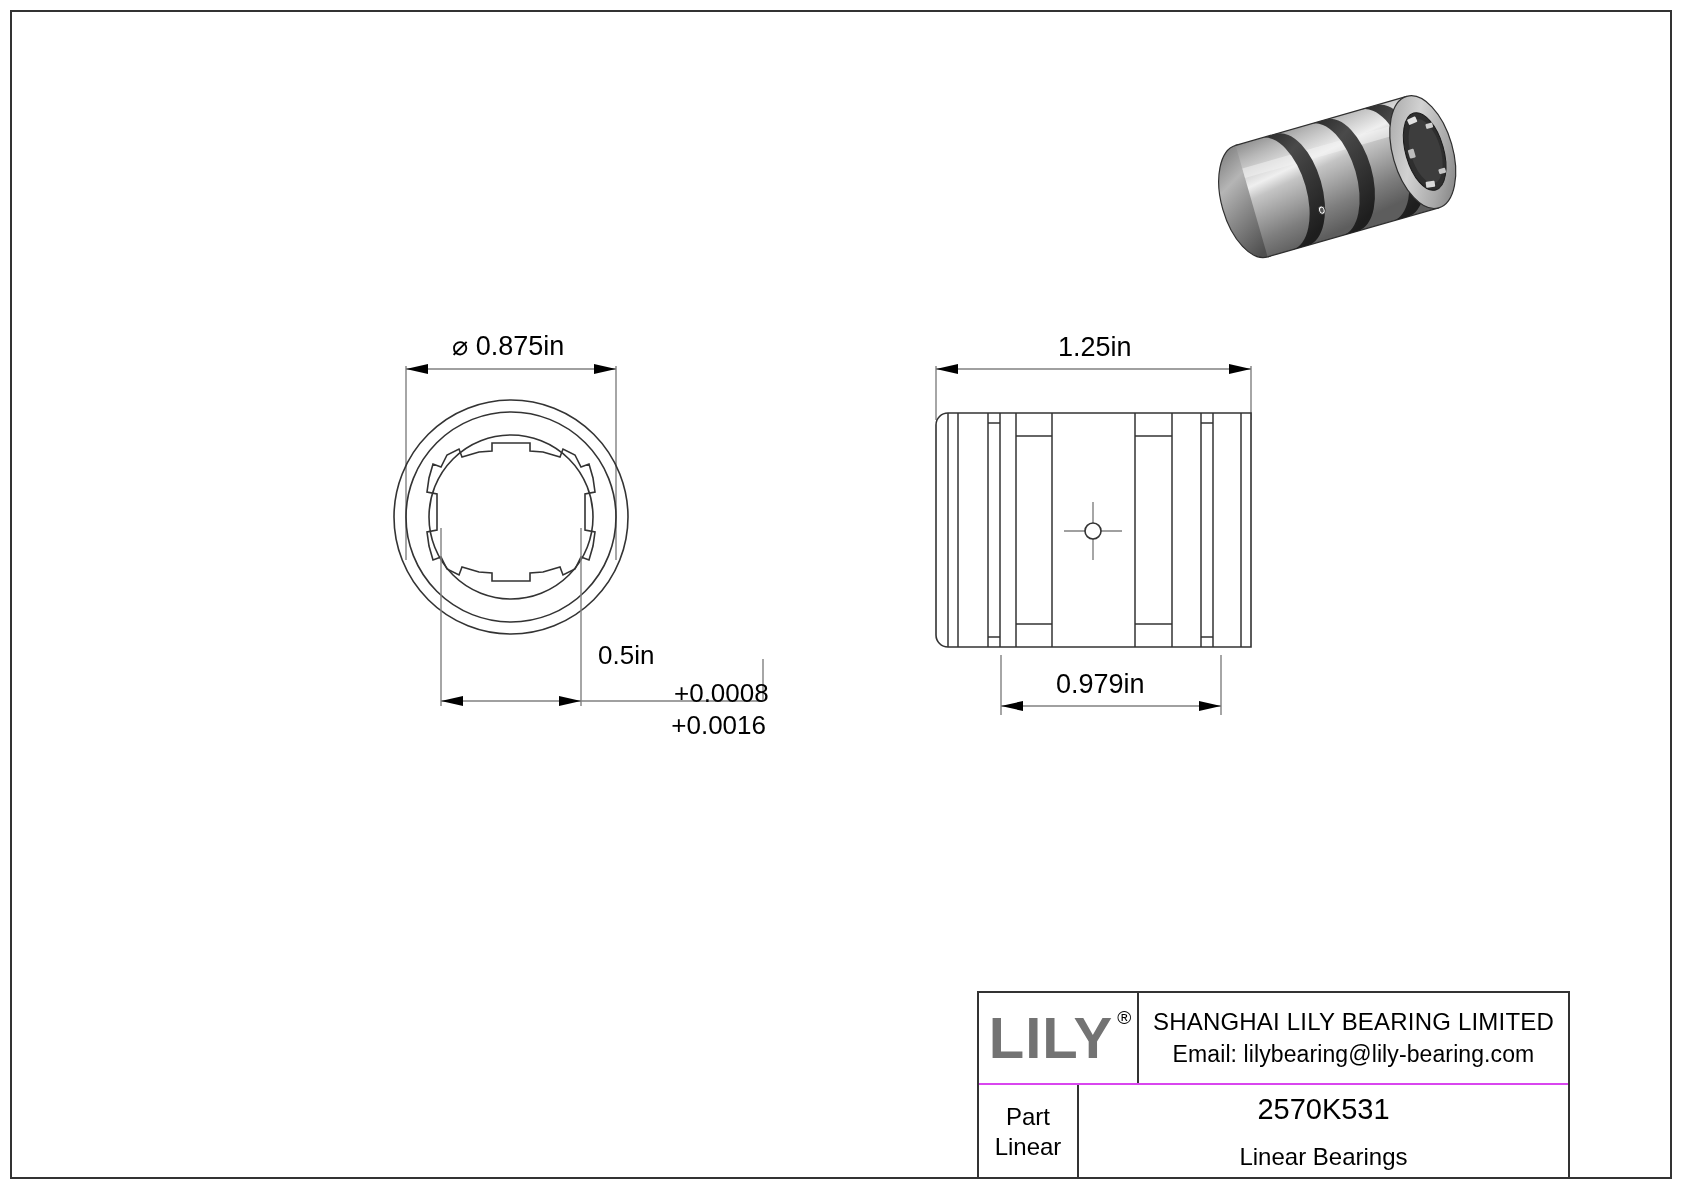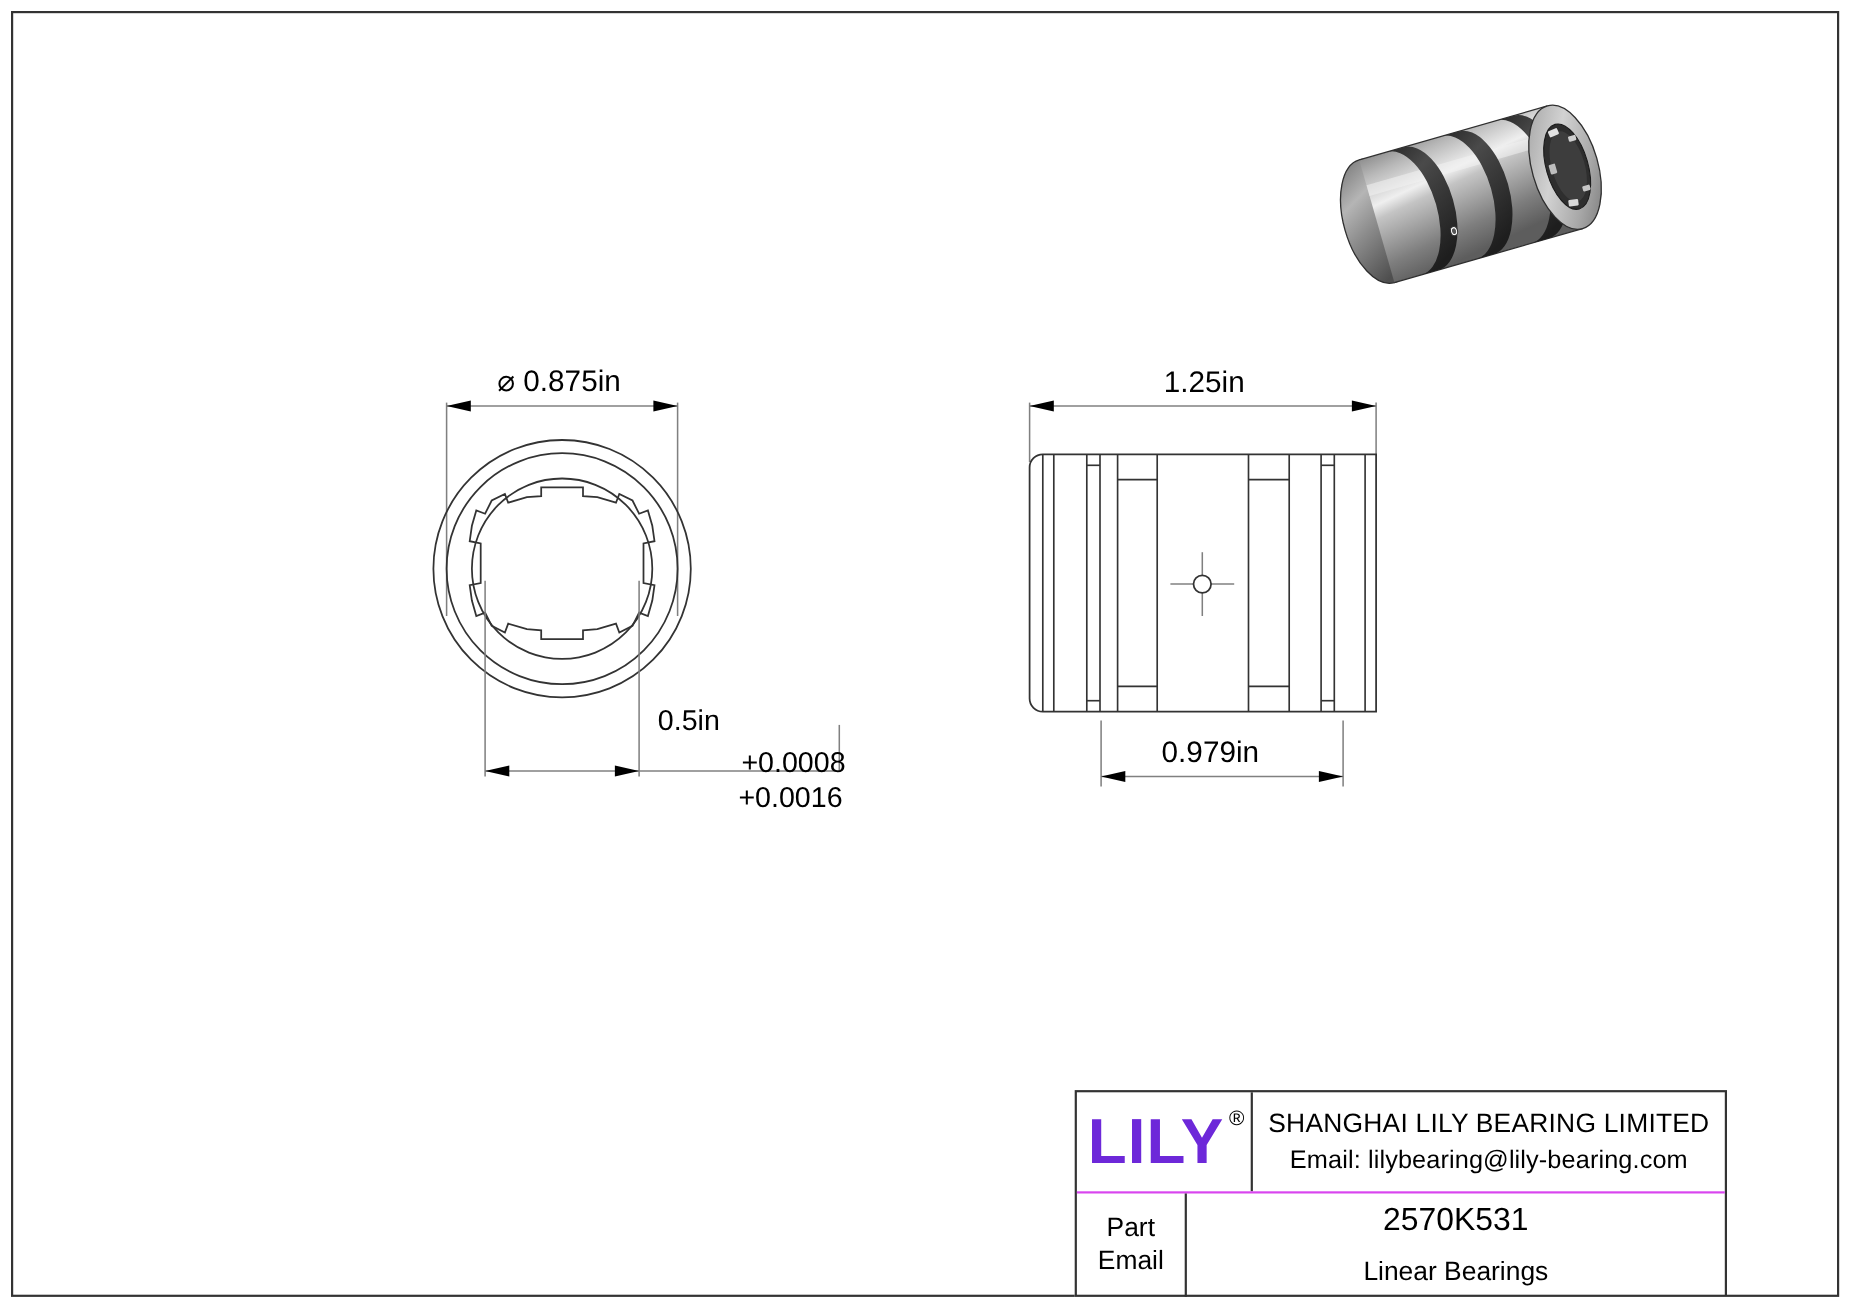--- a/index.html
+++ b/index.html
@@ -126,21 +126,21 @@
   .logo-wrap {
     position: relative;
     display: inline-block;
     padding-right: 14px;
   }
   .logo-text {
     font-family: "Liberation Sans", sans-serif;
     font-size: 58px;
     font-weight: 700;
     letter-spacing: 1px;
-    color: #6d28d9;
+    color: #737373;
     line-height: 58px;
   }
   .logo-reg {
     position: absolute;
     right: -4px;
     top: -2px;
     font-size: 19px;
     color: #000000;
     font-family: "Liberation Sans", sans-serif;
   }
@@ -373,21 +373,21 @@
       </div>
       <div class="tb-company-cell">
         <div class="company-name">SHANGHAI LILY BEARING LIMITED</div>
         <div class="company-email">Email: lilybearing@lily-bearing.com</div>
       </div>
     </div>
 
     <div class="tb-row2">
       <div class="tb-partlabel-cell">
         <div class="part-label-line">Part</div>
-        <div class="part-label-line">Email</div>
+        <div class="part-label-line">Linear</div>
       </div>
       <div class="tb-partvalue-cell">
         <div class="part-number">2570K531</div>
         <div class="part-category">Linear Bearings</div>
       </div>
     </div>
 
   </div>
 
 </div>

